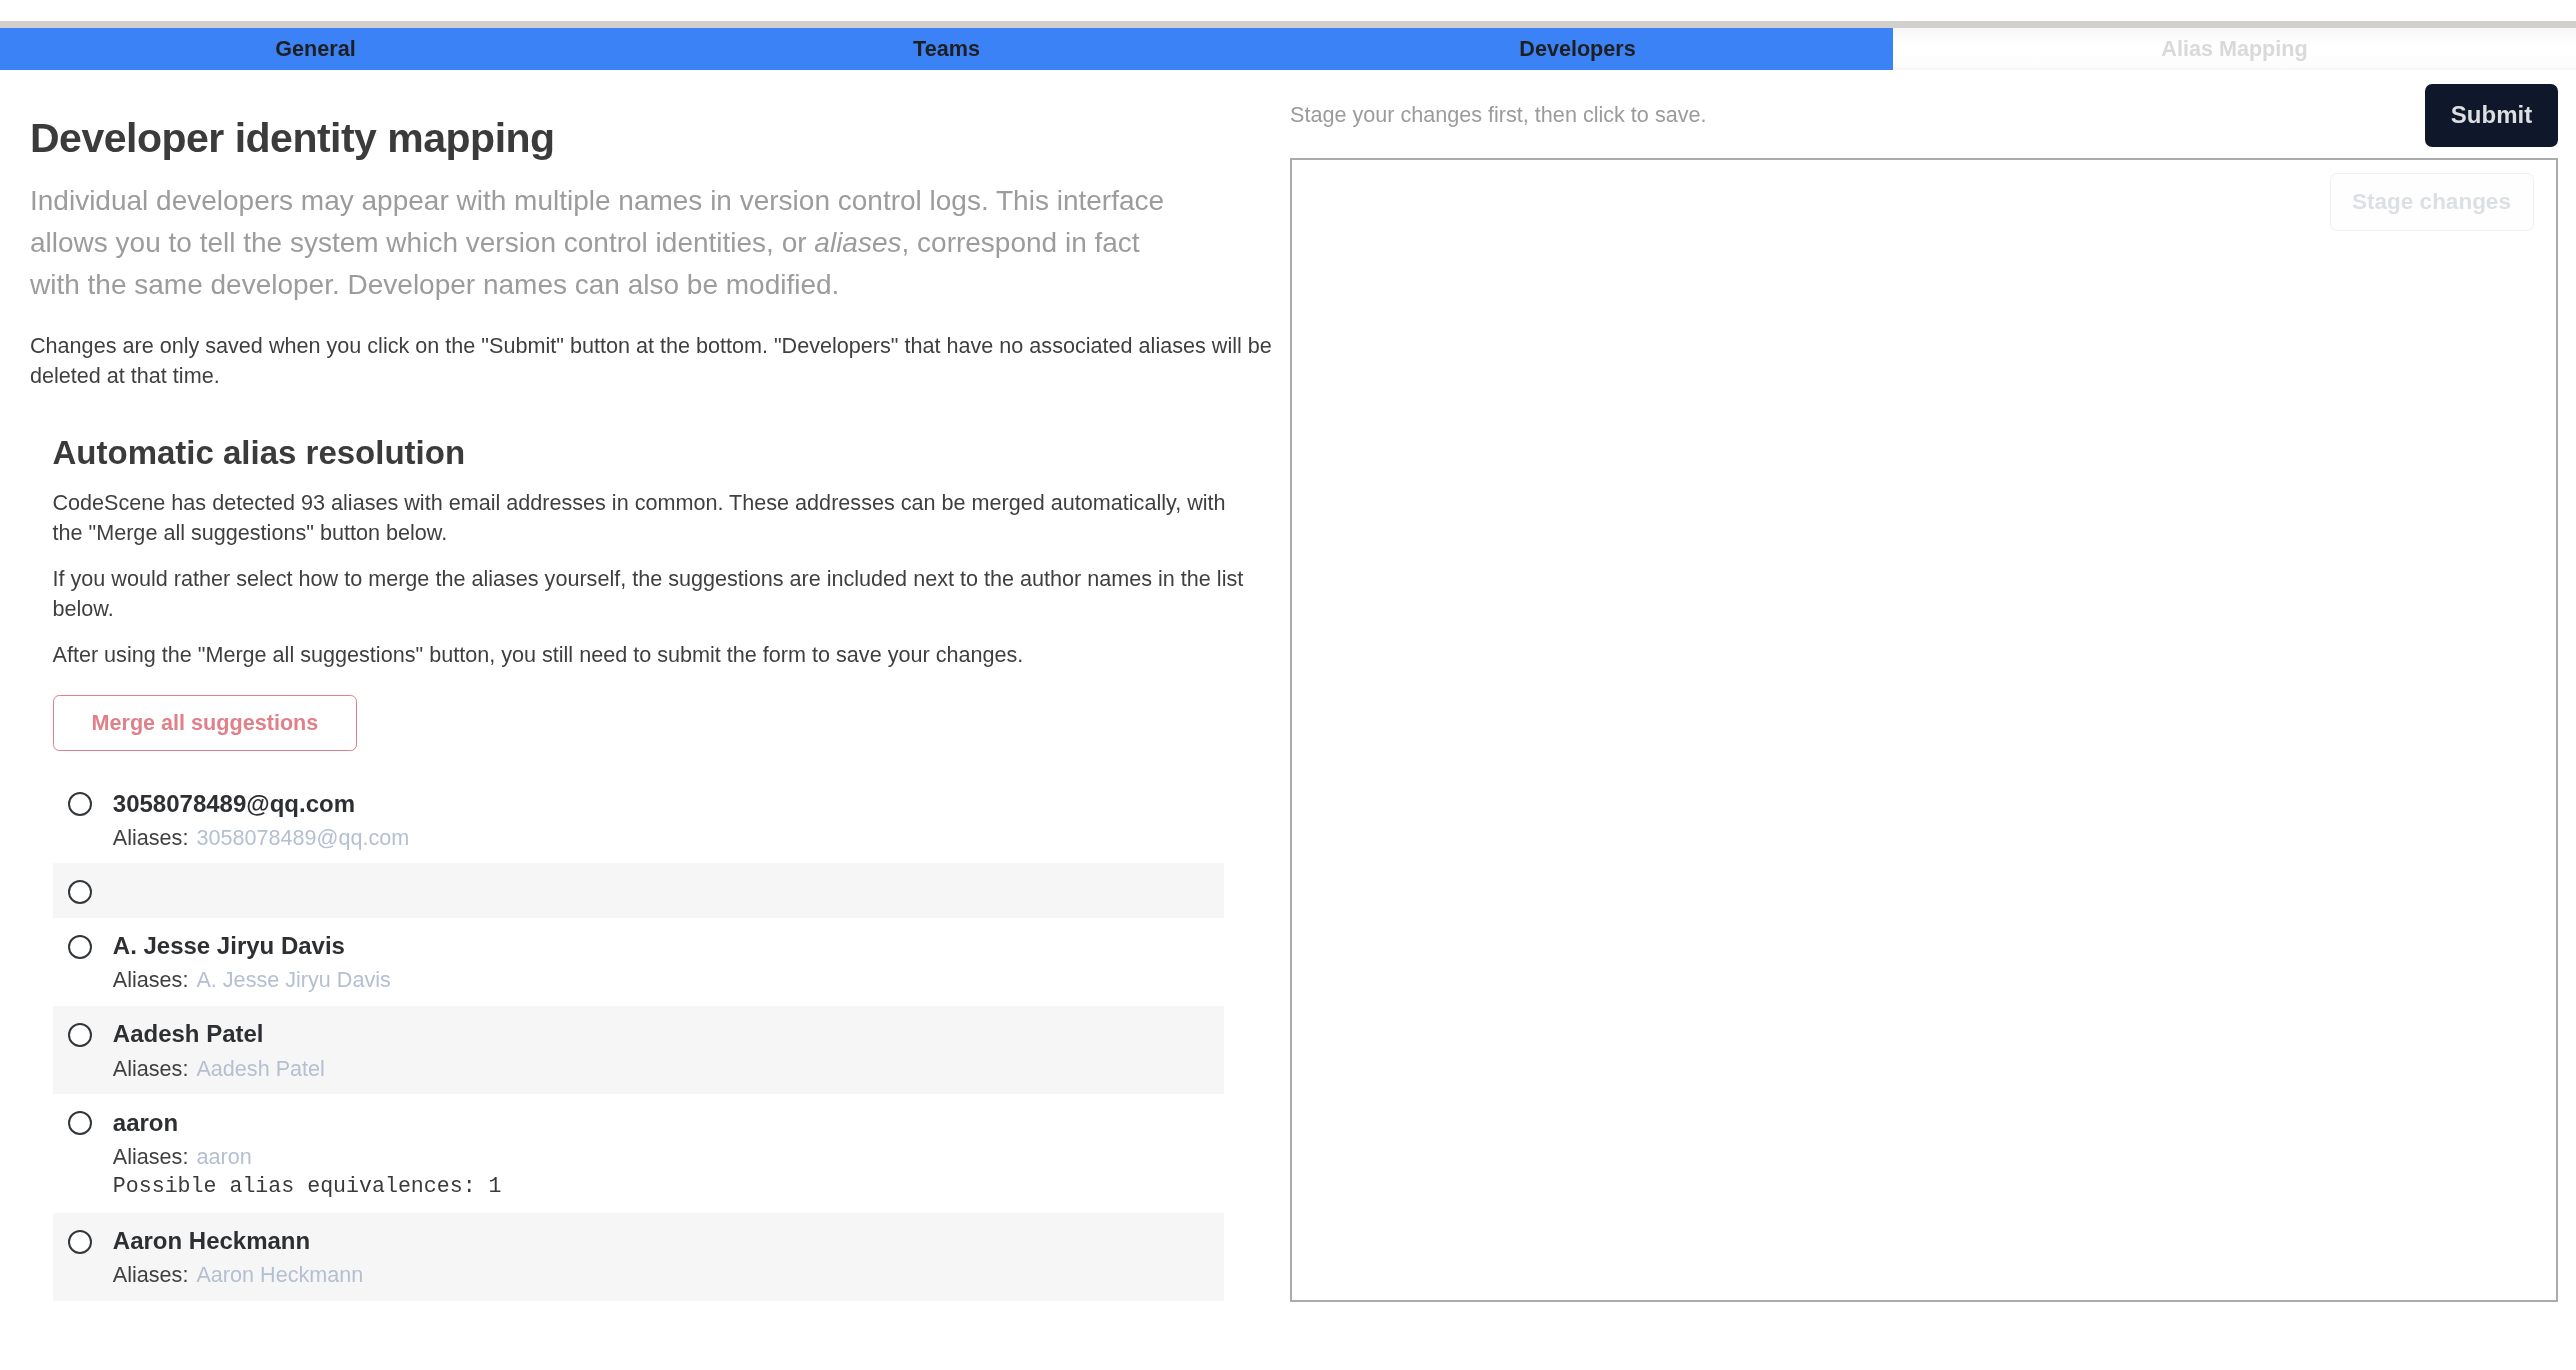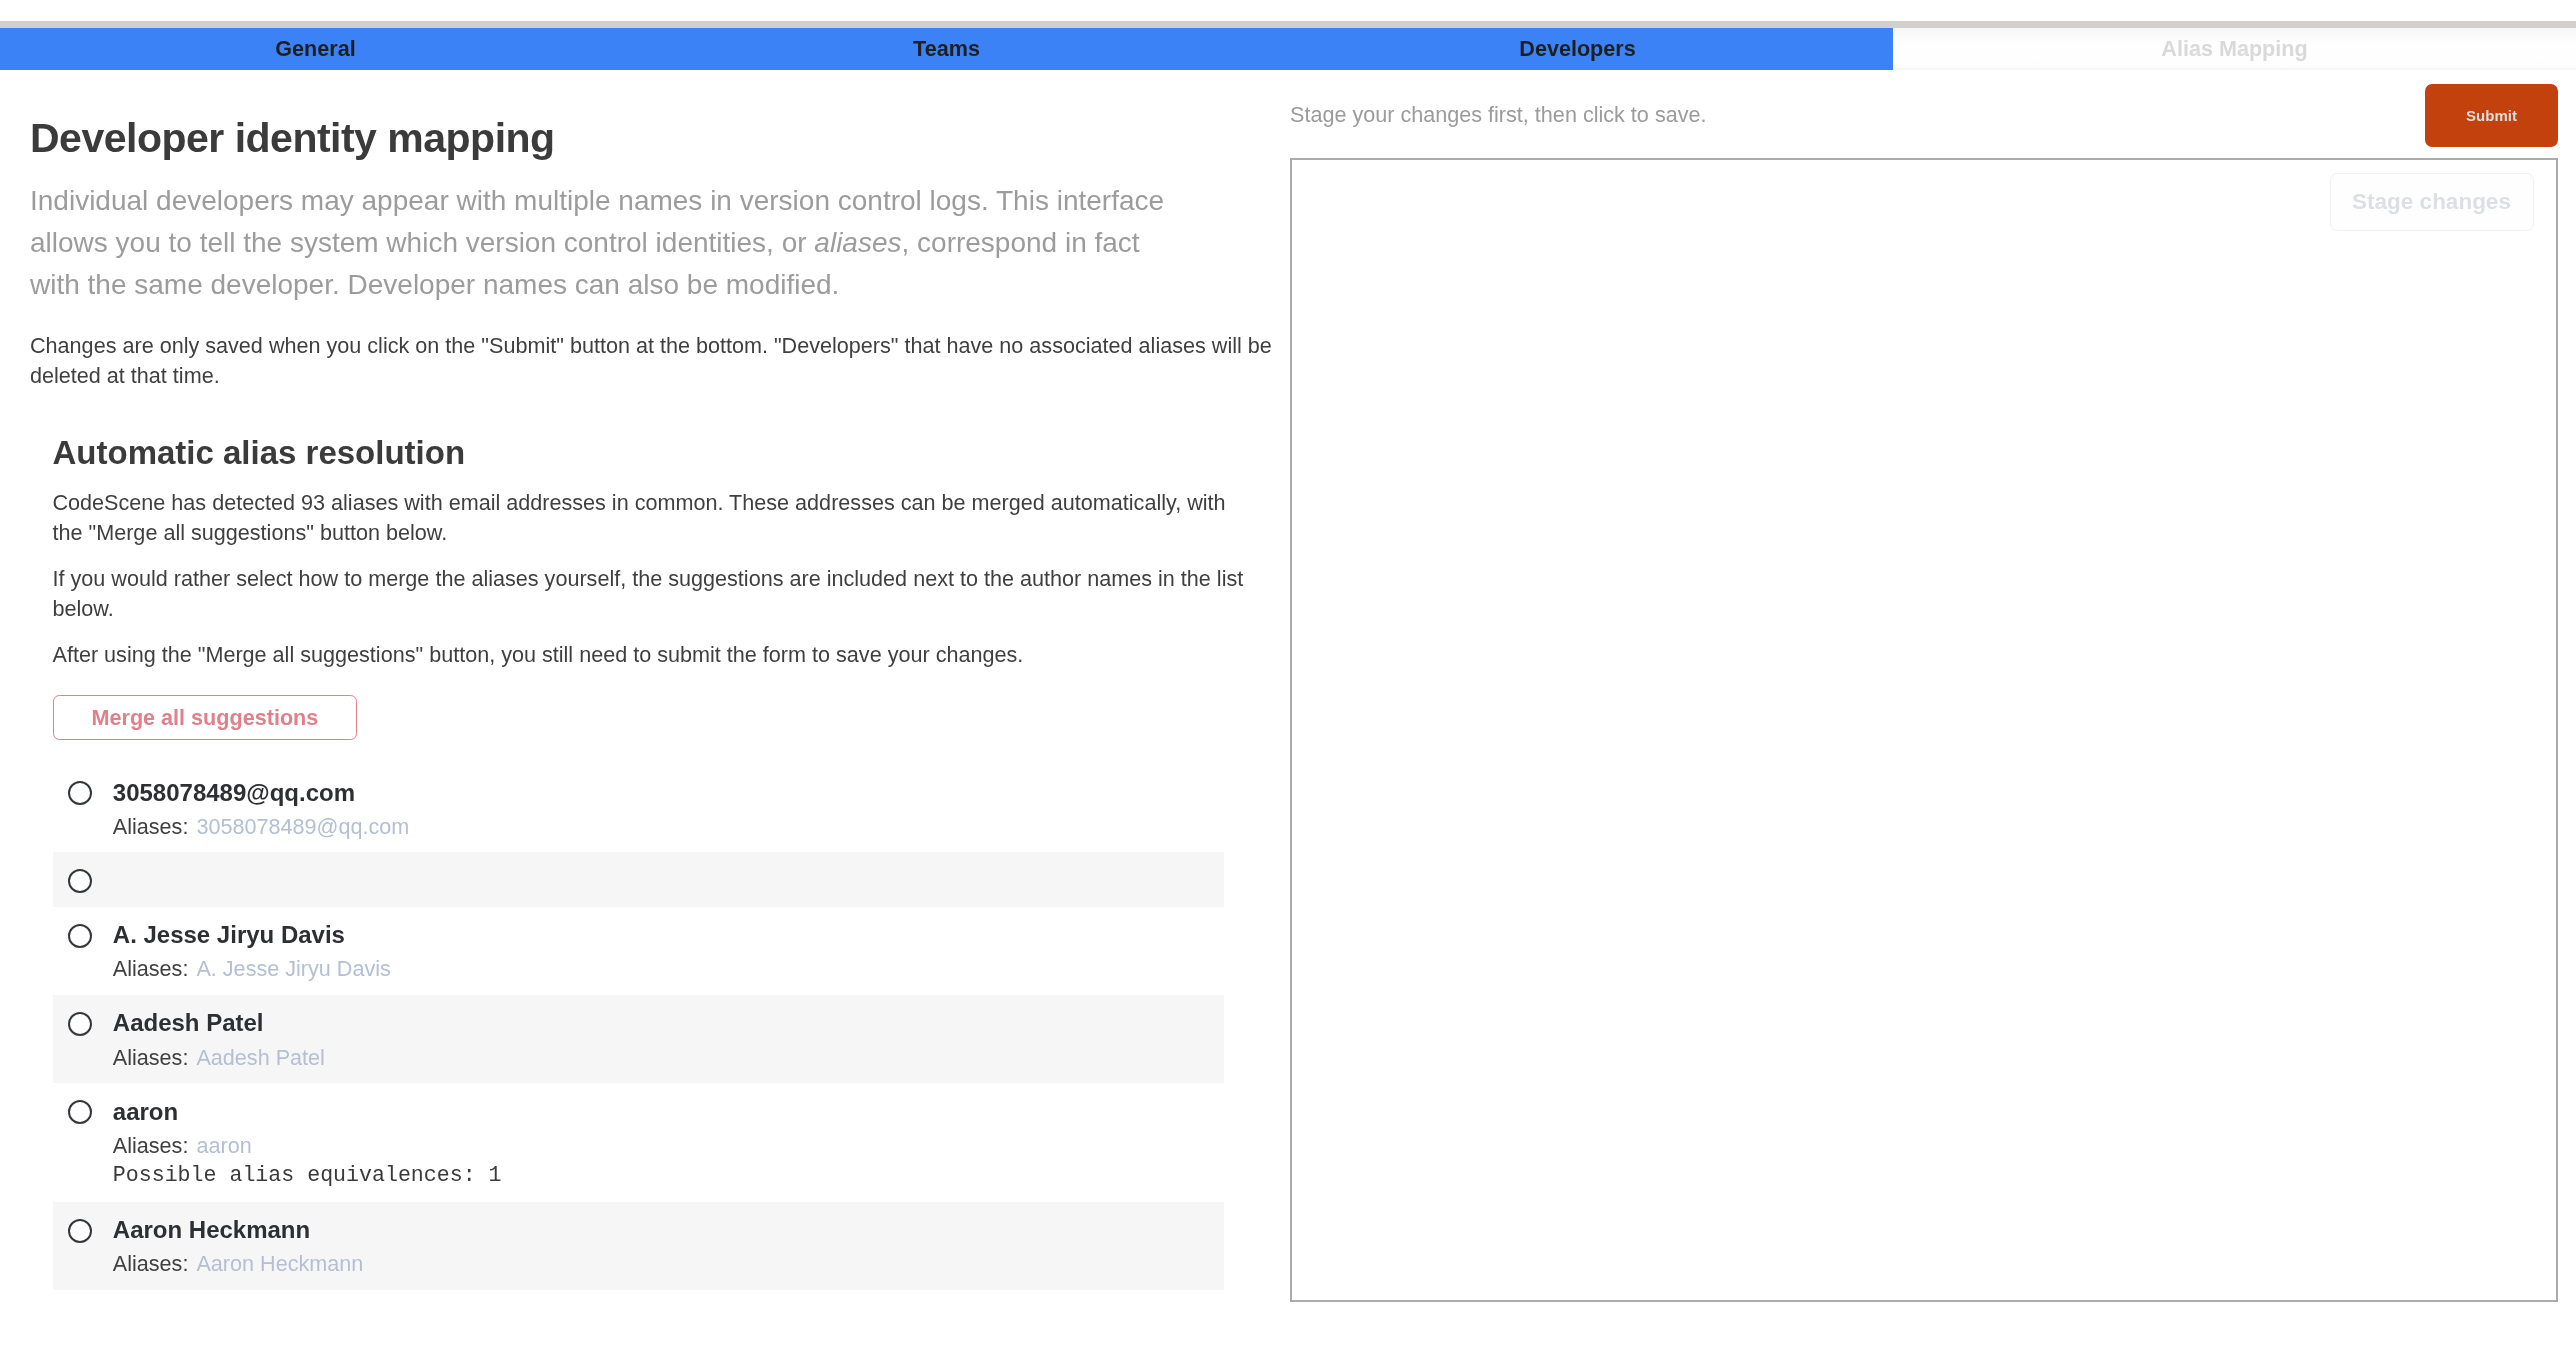--- a/index.html
+++ b/index.html
@@ -28,21 +28,21 @@
   .page-title { margin:45px 0 0; font-size:41px; font-weight:700; color:#3b3b3b; letter-spacing:-0.5px; }
   .lead { margin:18px 0 0; width:1144px; font-size:28px; line-height:42px; color:#9c9c9c; }
   .lead em { font-style:italic; }
   .note { margin:25px 0 0; width:1261px; font-size:21.6px; line-height:30px; color:#3f3f3f; }
 
   .section { margin-top:43px; padding-left:22.5px; }
   .section-heading { margin:0; font-size:33px; font-weight:700; color:#3b3b3b; }
   .section p { margin:16px 0 0; width:1207px; font-size:21.6px; line-height:30px; color:#3f3f3f; }
 
   .merge-btn {
-    display:inline-block; margin-top:25px; height:45px; padding:0 38px;
+    display:inline-block; margin-top:25px; height:56px; padding:0 38px;
     background:#ffffff; border:1.8px solid #e0808a; border-radius:6.3px;
     color:#e0808a; font-size:21.6px; font-weight:700; font-family:inherit; cursor:pointer;
   }
 
   .dev-list { margin-top:24px; width:1171px; }
   .dev-row { display:flex; align-items:flex-start; padding:13.5px 15.3px; box-sizing:border-box; }
   .dev-row.alt { background:#f6f6f6; }
   .radio {
     flex:none; width:24px; height:24px; box-sizing:border-box; margin-top:3.6px;
     border:2.7px solid #33373b; border-radius:50%; background:#ffffff; cursor:pointer;
@@ -52,22 +52,22 @@
   .dev-aliases { margin-top:7.2px; font-size:21.6px; line-height:25px; color:#3f3f3f; }
   .alias-value { color:#b4bfd2; margin-left:8px; }
   .extra-link { margin-top:5.4px; font-size:21.6px; line-height:25px; color:#4345c4; cursor:pointer; }
   .extra-text { margin-top:5.4px; font-size:21.6px; line-height:25px; color:#3a3a3a;font-family:Liberation Mono, monospace; }
 
   
   .staging-header { display:flex; align-items:center; margin-top:13.5px; height:63px; }
   .staging-instruction { flex:1; font-size:21.6px; color:#9b9b9b; }
   .submit-btn {
     flex:none; width:133px; height:63px;
-    background:#c2410c; border:none; border-radius:7.2px;
-    color:#dcdee0; font-size:15px; font-weight:700; font-family:inherit;
+    background:#0f172a; border:none; border-radius:7.2px;
+    color:#dcdee0; font-size:24px; font-weight:700; font-family:inherit;
   }
   .staging-box {
     position:relative; margin-top:11.7px; height:1144px; box-sizing:border-box;
     border:2.7px solid #a9abad; background:#ffffff;
   }
   .stage-btn {
     position:absolute; top:12.6px; right:22.5px; width:204px; height:58px;
     background:#fefefe; border:1.8px solid #eef0f2; border-radius:7.2px;
     color:#dcdfe3; font-size:22.5px; font-weight:700; font-family:inherit;
   }

